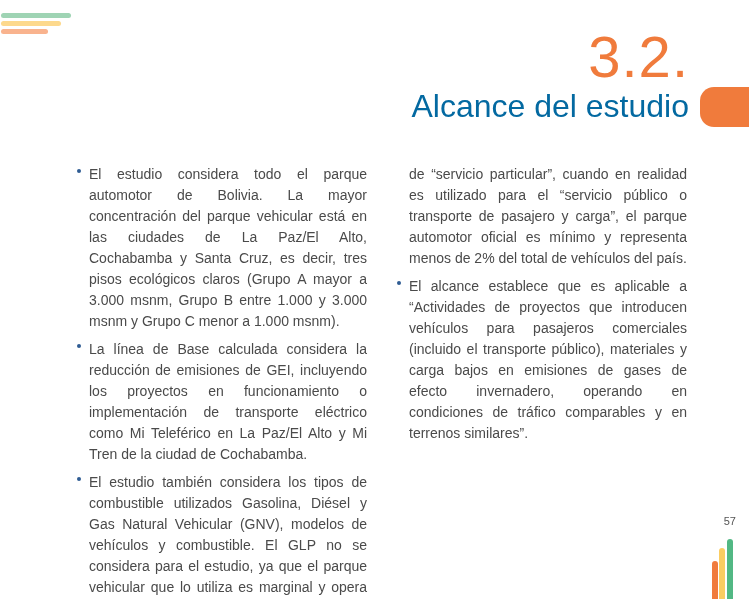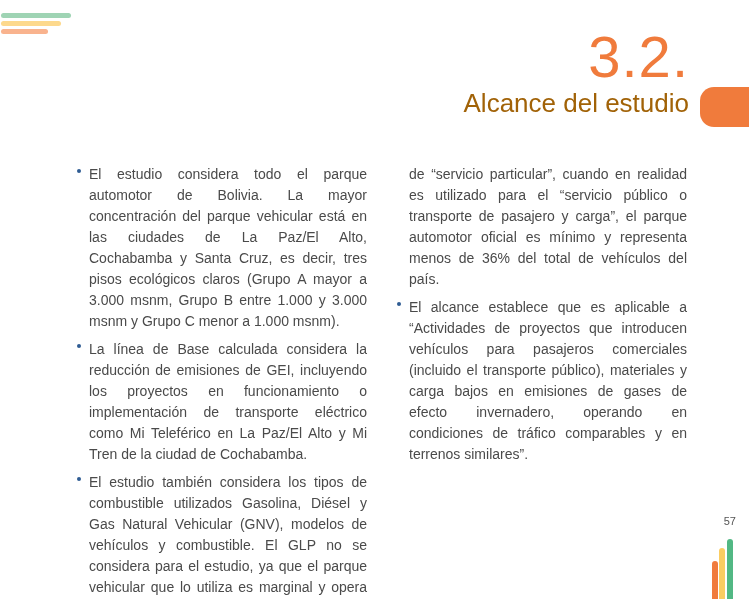--- a/index.html
+++ b/index.html
@@ -4,21 +4,21 @@
 <style>
   html, body { margin:0; padding:0; }
   body { width:749px; height:599px; background:#ffffff; position:relative; overflow:hidden;
          font-family:"Liberation Sans", sans-serif; color:#4a4a4a; }
   .deco-top div { position:absolute; height:5px; border-radius:3px; }
   .bar1 { left:1px; top:13px; width:70px; background:#9fd4b4; }
   .bar2 { left:1px; top:21px; width:60px; background:#fdd98d; }
   .bar3 { left:1px; top:29px; width:47px; background:#f9b38e; }
   .sec-num { position:absolute; right:60px; top:28px; font-size:58px; color:#f07b3c;
              font-weight:300; letter-spacing:1px; line-height:1; }
-  .sec-title { position:absolute; right:60px; top:90px; font-size:26px; color:#a16207;
+  .sec-title { position:absolute; right:60px; top:90px; font-size:32px; color:#0369a1;
                font-weight:300; line-height:1; }
   .tab { position:absolute; left:700px; top:87px; width:60px; height:40px;
          background:#f07b3c; border-radius:14px 0 0 14px; }
   .col { position:absolute; top:164px; width:290px; font-size:14px; line-height:21px;
          text-align:justify; }
   .col.left { left:77px; }
   .col.right { left:397px; }
   .para { position:relative; padding-left:12px; margin-bottom:7px; }
   .bullet { position:absolute; left:0; top:5px; width:4px; height:4px; border-radius:50%;
             background:#2f5c93; }
@@ -51,21 +51,21 @@
     <span>La línea de Base calculada considera la reducción de emisiones de GEI, incluyendo los proyectos en funcionamiento o implementación de transporte eléctrico como Mi Teleférico en La Paz/El Alto y Mi Tren de la ciudad de Cochabamba.</span>
   </div>
   <div class="para">
     <span class="bullet"></span>
     <span>El estudio también considera los tipos de combustible utilizados Gasolina, Diésel y Gas Natural Vehicular (GNV), modelos de vehículos y combustible. El GLP no se considera para el estudio, ya que el parque vehicular que lo utiliza es marginal y opera de manera irregular.</span>
   </div>
 </div>
 
 <div class="col right">
   <div class="para">
-    <span>de “servicio particular”, cuando en realidad es utilizado para el “servicio público o transporte de pasajero y carga”, el parque automotor oficial es mínimo y representa menos de 36% del total de vehículos del país.</span>
+    <span>de “servicio particular”, cuando en realidad es utilizado para el “servicio público o transporte de pasajero y carga”, el parque automotor oficial es mínimo y representa menos de 2% del total de vehículos del país.</span>
   </div>
   <div class="para">
     <span class="bullet"></span>
     <span>El alcance establece que es aplicable a “Actividades de proyectos que introducen vehículos para pasajeros comerciales (incluido el transporte público), materiales y carga bajos en emisiones de gases de efecto invernadero, operando en condiciones de tráfico comparables y en terrenos similares”.</span>
   </div>
 </div>
 
 <div class="page-num">57</div>
 
 <div class="deco-bottom">

